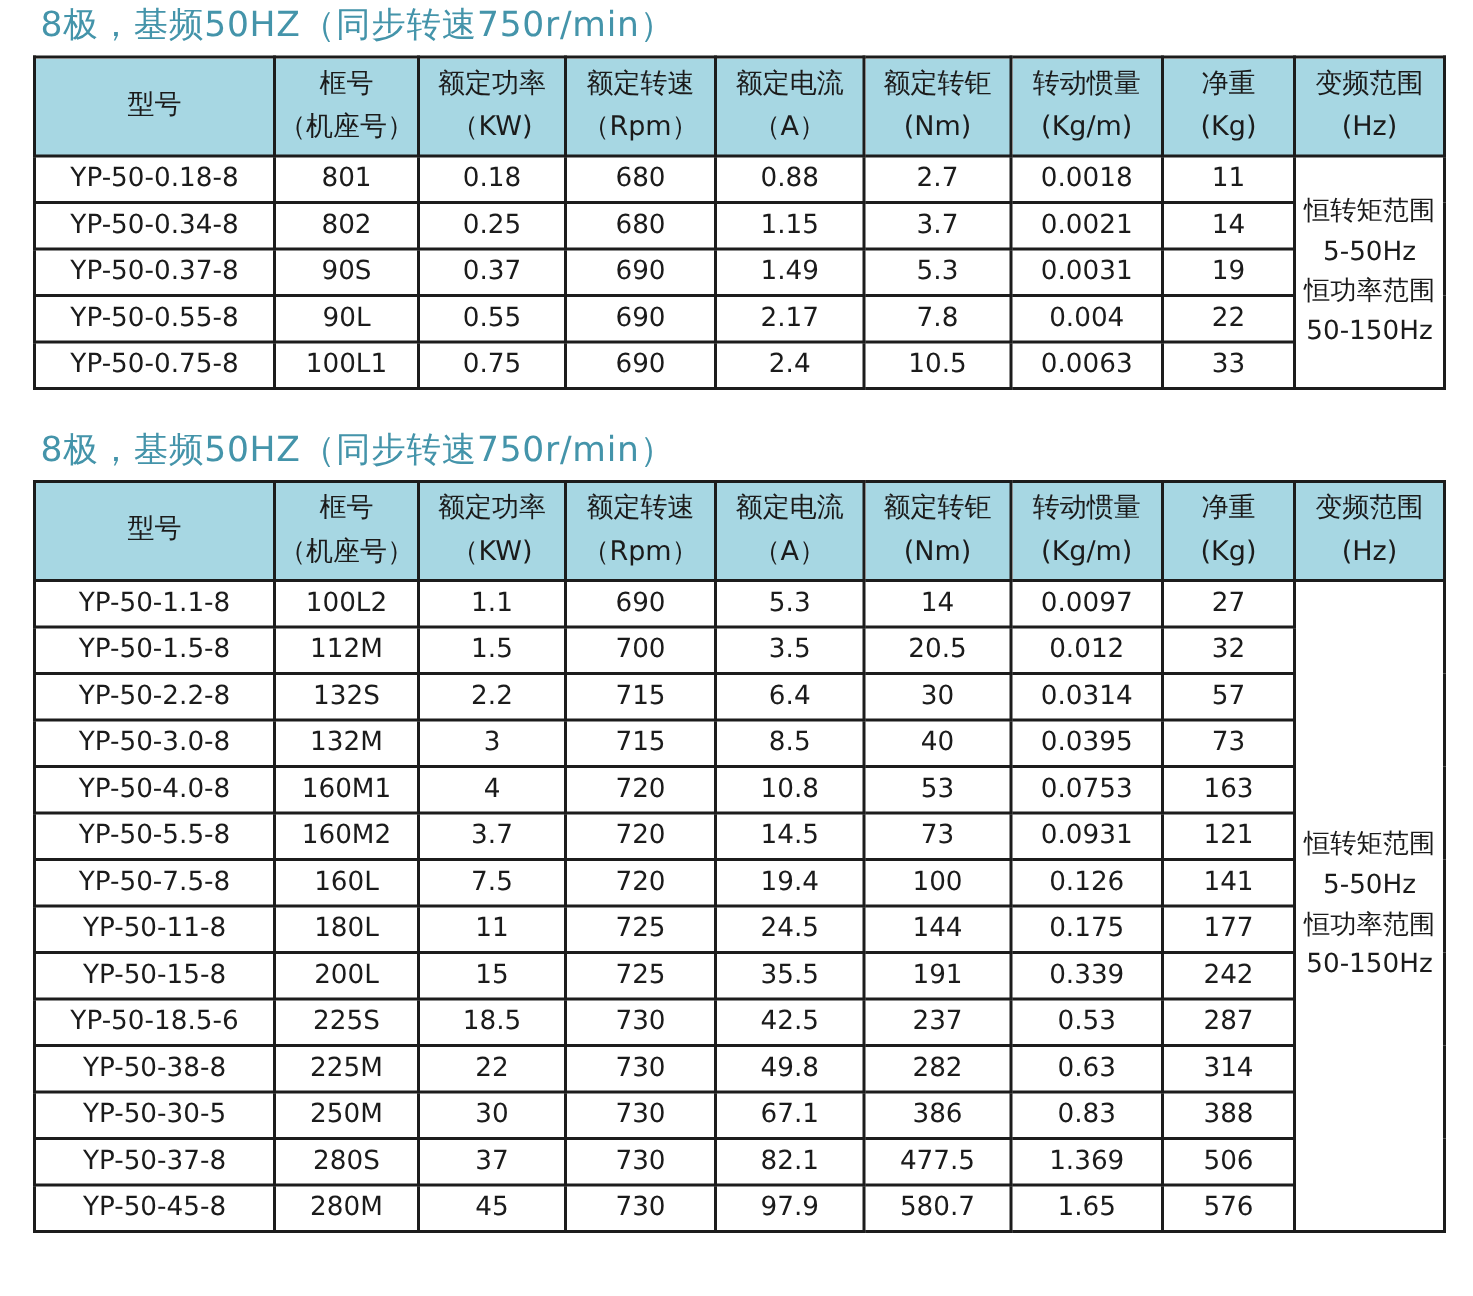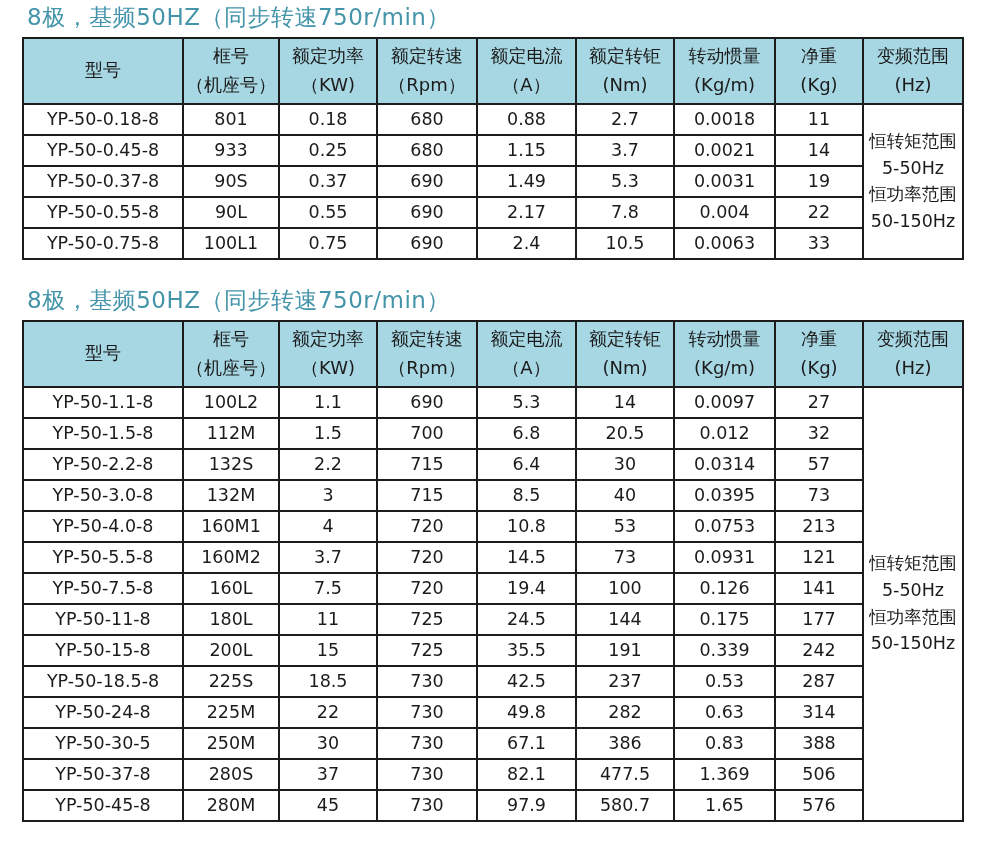--- a/index.html
+++ b/index.html
@@ -135,22 +135,22 @@
             <td>0.0018</td>
             <td>11</td>
             <td rowspan="5" class="freq-cell">
               <div>恒转矩范围</div>
               <div>5-50Hz</div>
               <div>恒功率范围</div>
               <div>50-150Hz</div>
             </td>
           </tr>
           <tr>
-            <td>YP-50-0.45-8</td>
-            <td>933</td>
+            <td>YP-50-0.34-8</td>
+            <td>802</td>
             <td>0.25</td>
             <td>680</td>
             <td>1.15</td>
             <td>3.7</td>
             <td>0.0021</td>
             <td>14</td>
           </tr>
           <tr>
             <td>YP-50-0.37-8</td>
             <td>90S</td>
@@ -253,21 +253,21 @@
               <div>5-50Hz</div>
               <div>恒功率范围</div>
               <div>50-150Hz</div>
             </td>
           </tr>
           <tr>
             <td>YP-50-1.5-8</td>
             <td>112M</td>
             <td>1.5</td>
             <td>700</td>
-            <td>6.8</td>
+            <td>3.5</td>
             <td>20.5</td>
             <td>0.012</td>
             <td>32</td>
           </tr>
           <tr>
             <td>YP-50-2.2-8</td>
             <td>132S</td>
             <td>2.2</td>
             <td>715</td>
             <td>6.4</td>
@@ -286,21 +286,21 @@
             <td>73</td>
           </tr>
           <tr>
             <td>YP-50-4.0-8</td>
             <td>160M1</td>
             <td>4</td>
             <td>720</td>
             <td>10.8</td>
             <td>53</td>
             <td>0.0753</td>
-            <td>213</td>
+            <td>163</td>
           </tr>
           <tr>
             <td>YP-50-5.5-8</td>
             <td>160M2</td>
             <td>3.7</td>
             <td>720</td>
             <td>14.5</td>
             <td>73</td>
             <td>0.0931</td>
             <td>121</td>
@@ -329,31 +329,31 @@
             <td>YP-50-15-8</td>
             <td>200L</td>
             <td>15</td>
             <td>725</td>
             <td>35.5</td>
             <td>191</td>
             <td>0.339</td>
             <td>242</td>
           </tr>
           <tr>
-            <td>YP-50-18.5-8</td>
+            <td>YP-50-18.5-6</td>
             <td>225S</td>
             <td>18.5</td>
             <td>730</td>
             <td>42.5</td>
             <td>237</td>
             <td>0.53</td>
             <td>287</td>
           </tr>
           <tr>
-            <td>YP-50-24-8</td>
+            <td>YP-50-38-8</td>
             <td>225M</td>
             <td>22</td>
             <td>730</td>
             <td>49.8</td>
             <td>282</td>
             <td>0.63</td>
             <td>314</td>
           </tr>
           <tr>
             <td>YP-50-30-5</td>

